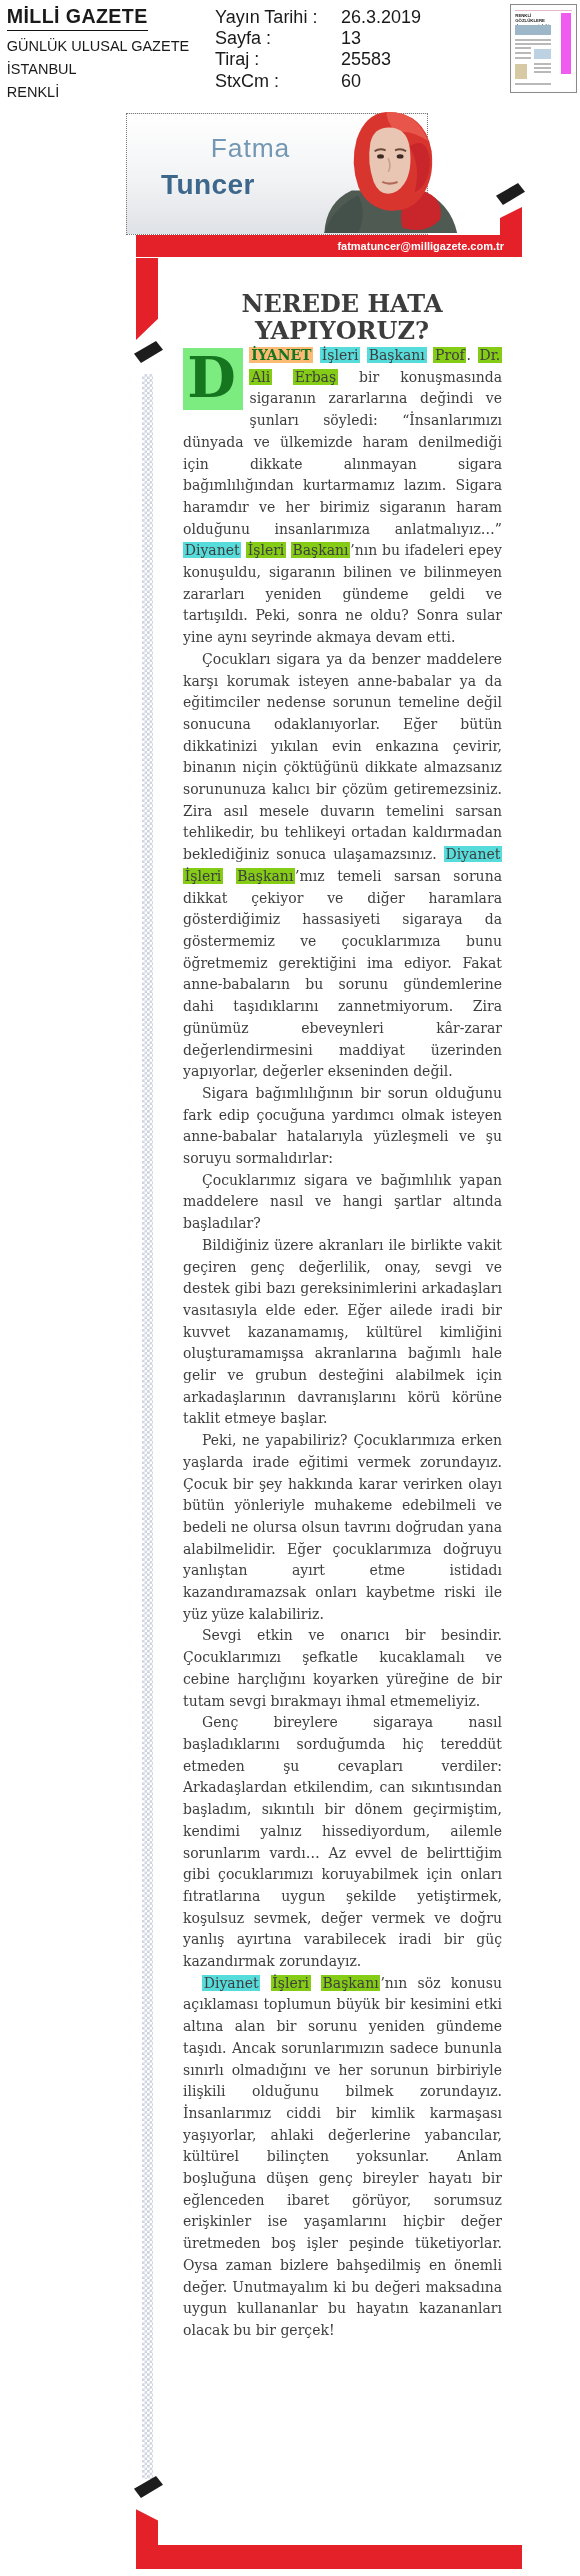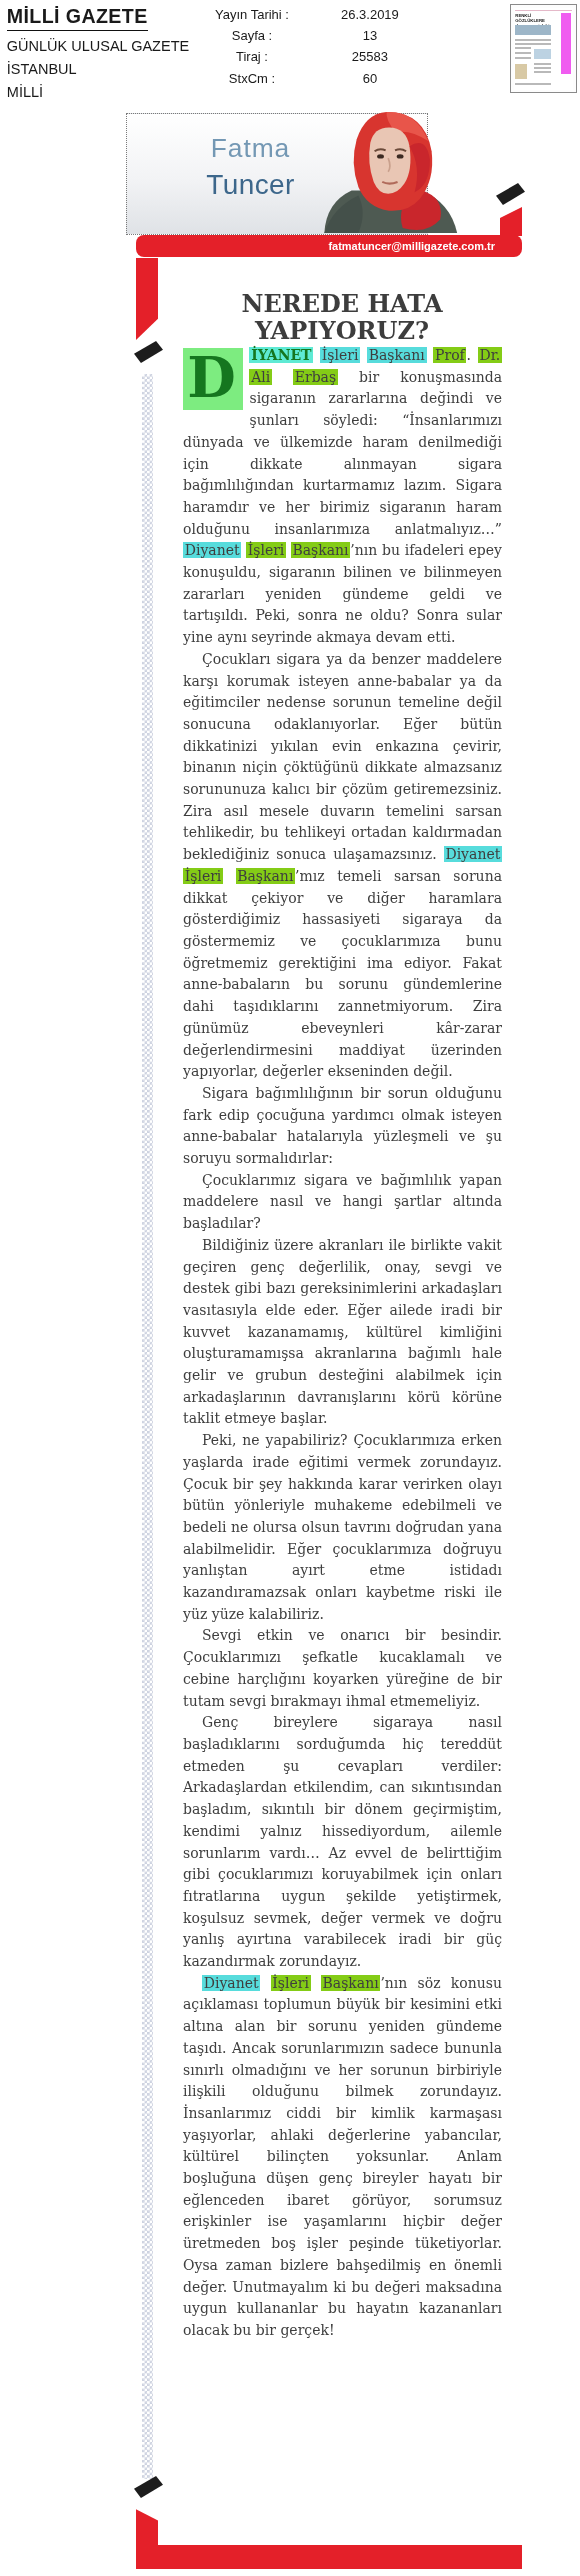--- a/index.html
+++ b/index.html
@@ -8,48 +8,48 @@
     font-family:"Liberation Sans", sans-serif; color:#1a1a1a; overflow:hidden;
   }
 
   
   .clip-header { position:absolute; left:6.8px; top:5.1px; width:498px; }
   .pub-name { font-size:19.6px; font-weight:bold; letter-spacing:0.4px;
               border-bottom:1.7px solid #111; display:inline-block; padding-bottom:1.7px; }
   .pub-line { font-size:14.5px; margin-top:7px; }
   .meta-col { position:absolute; top:6.8px; }
   .meta-labels { left:215px; } .meta-values { left:341px; }
-  .meta-row { font-size:13px; height:21.3px;text-align:center; }
+  .meta-row { font-size:18px; height:21.3px; }
 
   .thumb { position:absolute; left:510px; top:4.3px; width:65px; height:87px;
            border:0.9px solid #8a8a8a; background:#fdfdfd; }
   .thumb-inner { position:absolute; inset:2.6px; background:#ffffff; }
   .thumb-topline { position:absolute; left:1.7px; top:1.7px; right:1.7px; height:1.7px; background:#e5b9c9; }
   .thumb-headline { position:absolute; left:1.7px; top:5.1px; width:38px; font-size:4.3px;
                     font-weight:bold; line-height:5.1px; color:#222; }
   .thumb-bar { position:absolute; right:2.6px; top:5.1px; width:9.4px; height:61px; background:#f05cf0; }
   .thumb-img1 { position:absolute; left:1.7px; top:17px; width:36px; height:10.2px; background:#9db6c8; }
   .thumb-img2 { position:absolute; left:20.5px; top:41px; width:17px; height:10.2px; background:#bcd2e2; }
   .thumb-img3 { position:absolute; left:1.7px; top:56px; width:12px; height:15.4px; background:#d8c9a5; }
   .thumb-line { position:absolute; height:1.7px; background:#b9b9b9; }
 
   
   .author-card { position:absolute; left:126px; top:113px; width:300px; height:120px;
                  border:0.9px dotted #7a7a7a;
                  background:linear-gradient(180deg,#ffffff 0%,#f2f3f5 55%,#dfe2e6 100%); }
   .author-first { position:absolute; left:34px; top:19px; width:179px; text-align:center;
                   font-size:26.4px; color:#7498b4; letter-spacing:0.9px; }
-  .author-last  { position:absolute; left:34px; top:55px; width:179px; text-align:center;
-                  font-size:28px; font-weight:normal; color:#3d678b; letter-spacing:0.4px; }
+  .author-last  { position:absolute; left:34px; top:55px; width:179px; 
+                  font-size:28px; font-weight:bold; color:#3d678b; letter-spacing:0.4px; }
   .author-photo { position:absolute; left:307px; top:107px; width:159px; height:126px; }
 
   
   .banner { position:absolute; left:136px; top:235px; width:386px; height:22px;
             background:#e42029; color:#ffffff; font-size:11px; font-weight:bold;
-            text-align:right; line-height:22px; padding-right:27px; box-sizing:border-box;border-radius:8px; }
+            text-align:right; line-height:22px; padding-right:18px; box-sizing:border-box; }
   .stub-rt-red { position:absolute; left:500px; top:207px; width:22px; height:29px;
                  background:#e42029; clip-path:polygon(0 38%, 100% 0, 100% 100%, 0 100%); }
   .stub-rt-black { position:absolute; left:496px; top:183px; width:29px; height:22px;
                    background:#1d1d1d; clip-path:polygon(0 58%, 76% 0, 100% 40%, 24% 100%); }
   .stub-lt-red { position:absolute; left:136px; top:258px; width:22px; height:82px;
                  background:#e42029; clip-path:polygon(0 0, 100% 0, 100% 74%, 0 100%); }
   .stub-lt-black { position:absolute; left:134px; top:341px; width:29px; height:22px;
                    background:#1d1d1d; clip-path:polygon(0 58%, 76% 0, 100% 40%, 24% 100%); }
   .dotted-strip { position:absolute; left:142px; top:374px; width:11px; height:2105px;
     background-image:
@@ -69,34 +69,34 @@
                    font-weight:bold; font-size:24px; line-height:27px; color:#3d3d3d; }
   .article-body { position:absolute; left:183px; top:345px; width:319px;
                   font-family:"DejaVu Serif", serif; font-size:14px; line-height:21.7px;
                   color:#3e3e3e; text-align:justify; }
   .article-body p { margin:0; text-indent:19px; }
   .article-body p.first { text-indent:0; }
   .dropcap { float:left; font-weight:bold; font-size:56px; line-height:49px;
              color:#15761f; background:#7dec80; padding:5.1px 6.8px 8.5px 4.3px;
              margin:2.6px 6.8px 0 0; }
   .hl { padding:0 1.7px; }
-  .hl-green  { background:#5eead4; color:#15761f; font-weight:bold;margin-top:12px; }
+  .hl-green  { background:#fdba74; color:#15761f; font-weight:bold;margin-top:12px; }
   .hl-cyan   { background:#57dcdc; }
   .hl-orange { background:#84cc16; }
 </style>
 </head>
 <body>
 
 <div class="page">
 
   <div class="clip-header">
     <div class="pub-name">MİLLİ GAZETE</div>
     <div class="pub-line">GÜNLÜK ULUSAL GAZETE</div>
     <div class="pub-line">İSTANBUL</div>
-    <div class="pub-line">MİLLİ</div>
+    <div class="pub-line">RENKLİ</div>
   </div>
   <div class="meta-col meta-labels">
     <div class="meta-row">Yayın Tarihi :</div>
     <div class="meta-row">Sayfa :</div>
     <div class="meta-row">Tiraj :</div>
     <div class="meta-row">StxCm :</div>
   </div>
   <div class="meta-col meta-values">
     <div class="meta-row">26.3.2019</div>
     <div class="meta-row">13</div>

